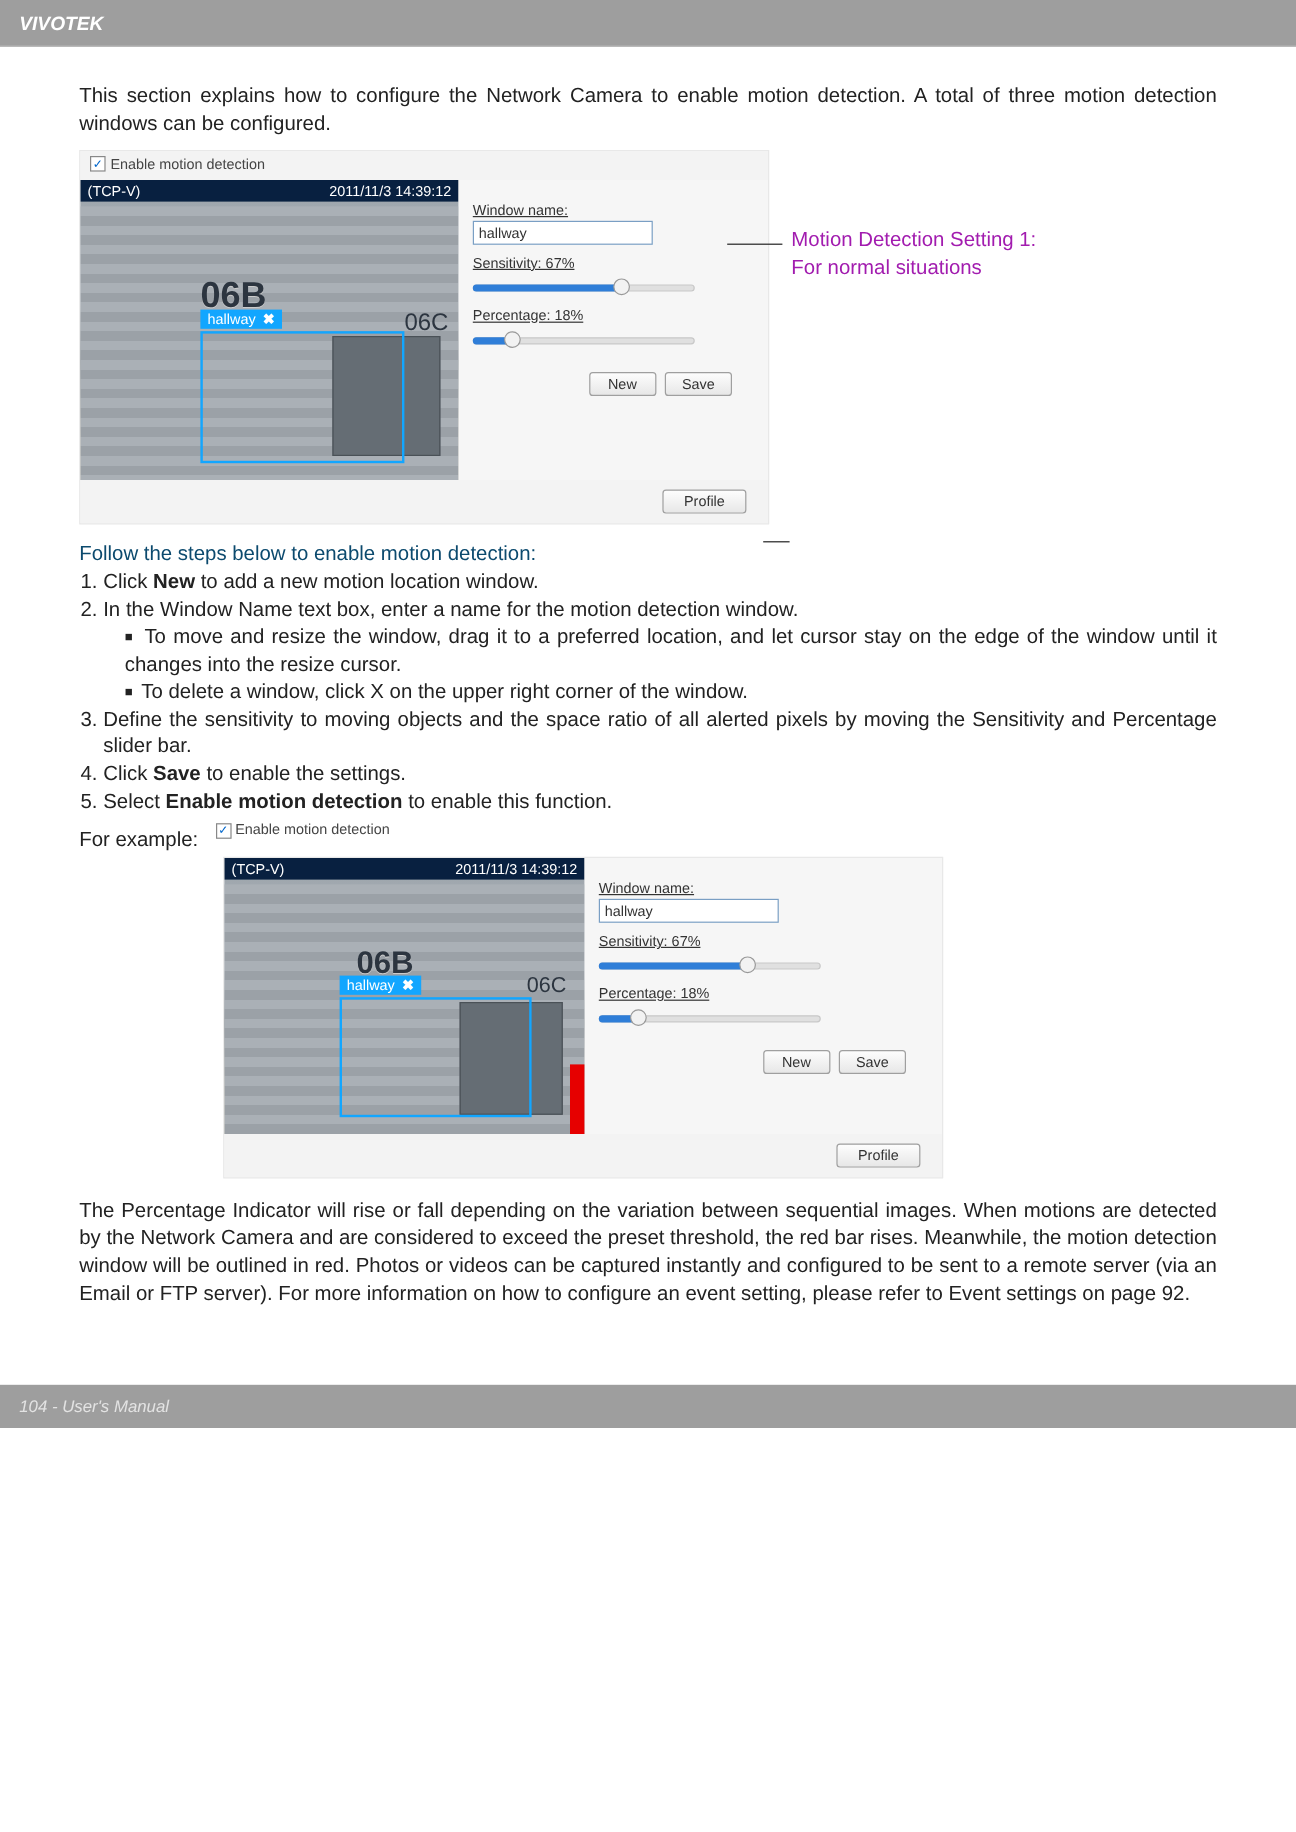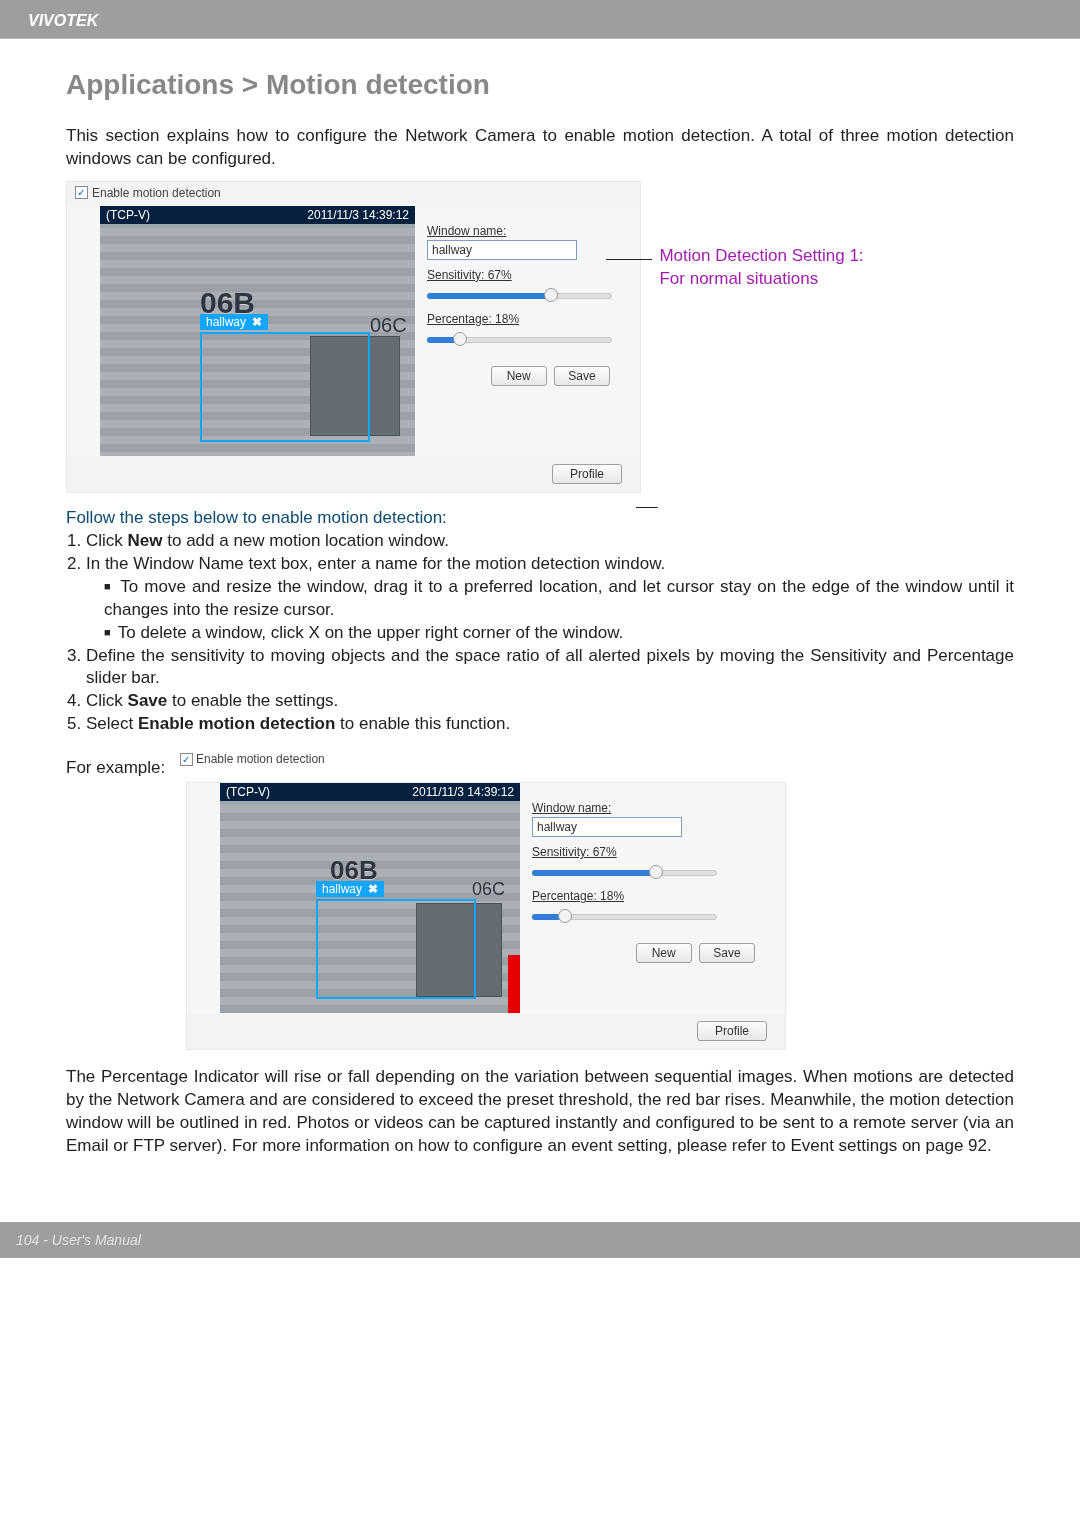--- a/index.html
+++ b/index.html
@@ -5,21 +5,21 @@
   * { box-sizing: border-box; margin: 0; padding: 0; }
   body {
     font-family: Arial, Helvetica, sans-serif;
     background: #fff;
     width: 1080px;
     margin: 0 auto;
     color: #333;
   }
   .hdr {
     background: #9e9e9e;
-    padding: 12px 28px 8px;
+    padding: 12px 16px 8px;
     border-bottom: 1px solid #bbb;
   }
   .hdr-brand {
     font-style: italic;
     font-weight: bold;
     color: #fff;
     font-size: 16px;
   }
   .page {
     padding: 30px 66px 40px;
@@ -44,21 +44,21 @@
     border: 1px solid #e8e8e8;
     margin-bottom: 6px;
   }
   .shot-wrap.small { width: 600px; margin-left:120px; }
   .shot-wrap.first { width: 575px; display:inline-block; vertical-align:top; }
   .shot-top {
     display:flex; align-items:center; gap:4px;
     padding:4px 8px 6px; background:#f3f3f3; font-size:12px; color:#444;
   }
   .shot-top .cb { width:13px; height:13px; border:1px solid #888; background:#fff; display:inline-flex; align-items:center; justify-content:center; font-size:10px; color:#0066cc;}
-  .shot-body { display:flex;margin-left:33px; }
+  .shot-body { display:flex; }
   .video {
     position: relative;
     width: 315px; height: 250px;
     background: linear-gradient(#9aa2a9, #b6bcc2 40%, #7e868c 60%, #bdbdb7 85%);
     overflow:hidden;
   }
   .video .bar {
     background:#082040; color:#fff;
     display:flex; justify-content:space-between;
     font-size:12px; padding:2px 6px;
@@ -180,21 +180,20 @@
 </style>
 </head>
 <body>
 
 <div class="hdr">
   <span class="hdr-brand">VIVOTEK</span>
 </div>
 
 <div class="page">
 
-  <h1 class="title">Applications &gt; Motion detection</h1>
 
   <p class="intro">This section explains how to configure the Network Camera to enable motion detection. A total of three motion detection windows can be configured.</p>
 
   <div class="first-row" style="position:relative;">
     <div class="shot-wrap first">
       <div class="shot-top">
         <span class="cb">✓</span>
         <span>Enable motion detection</span>
       </div>
       <div class="shot-body">
@@ -264,21 +263,21 @@
     </li>
     <li>Define the sensitivity to moving objects and the space ratio of all alerted pixels by moving the Sensitivity and Percentage slider bar.</li>
     <li>
       <span>Click </span><b>Save</b><span> to enable the settings.</span>
     </li>
     <li>
       <span>Select </span><b>Enable motion detection</b><span> to enable this function.</span>
     </li>
   </ol>
 
-  <div style="margin-top:16px;">
+  <div style="margin-top:4px;">
     <span class="forex">For example:</span>
 
     <span style="display:inline-block; vertical-align:top; font-size:12px; color:#444;">
       <span class="cb" style="display:inline-flex;width:13px;height:13px;border:1px solid #888;background:#fff;align-items:center;justify-content:center;font-size:10px;color:#0066cc;">✓</span>
       <span>Enable motion detection</span>
     </span>
   </div>
 
   <div class="shot-wrap small" style="margin-top:4px;">
     <div class="shot-body">

